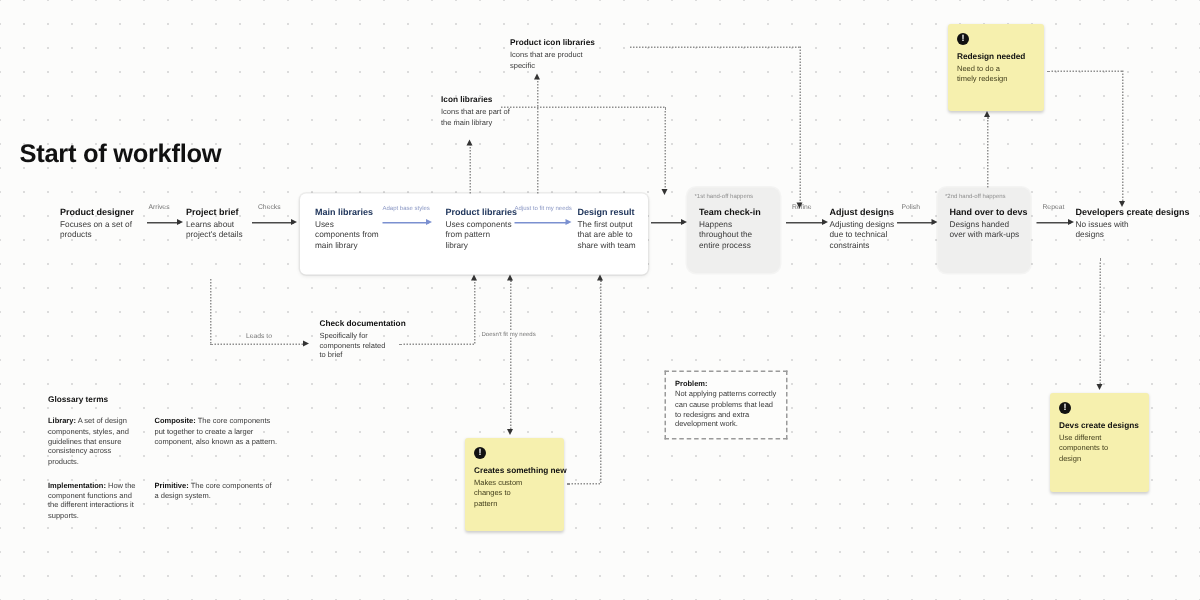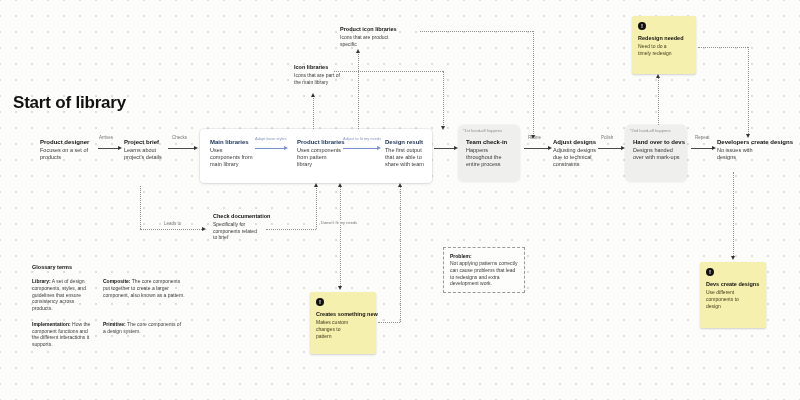--- a/index.html
+++ b/index.html
@@ -44,21 +44,21 @@
   .glossary .gi { font-size: 5px; color: #3a3a3a; line-height: 1.35; }
   .glossary .gi b { color: #111; }
   .tnode .nt { font-size: 5.5px; }
   .tnode .nd { font-size: 5px; }
 </style>
 </head>
 <body>
 
 <div class="board">
 
-  <div class="page-title">Start of library</div>
+  <div class="page-title">Start of workflow</div>
 
   <div class="node tnode" style="left:340px;top:26px;width:58px;">
     <div class="nt">Product icon libraries</div>
     <div class="nd">Icons that are product specific</div>
   </div>
   <div class="node tnode" style="left:294px;top:64px;width:50px;">
     <div class="nt">Icon libraries</div>
     <div class="nd">Icons that are part of the main library</div>
   </div>
 

